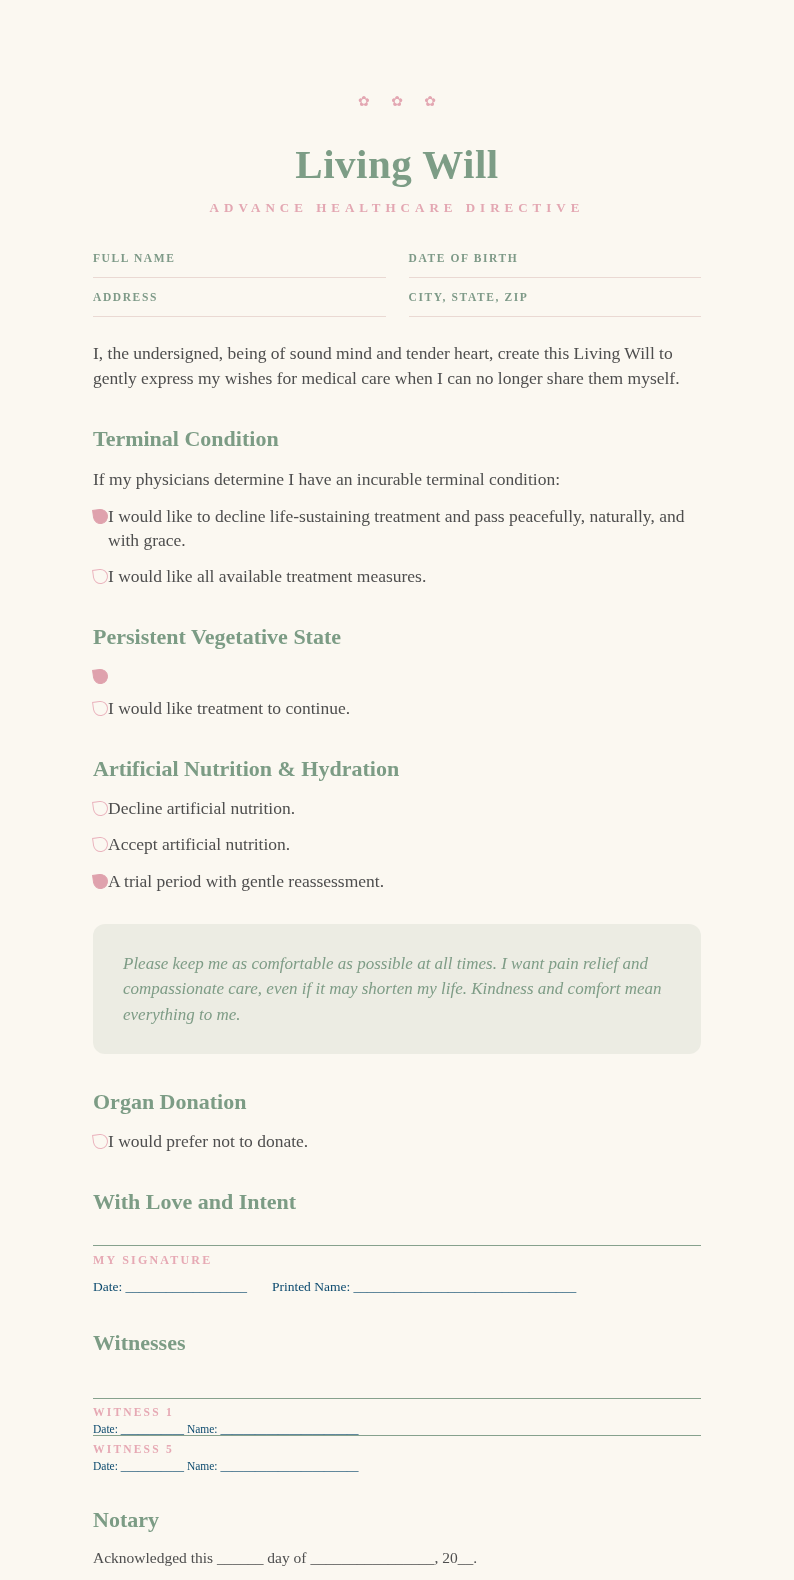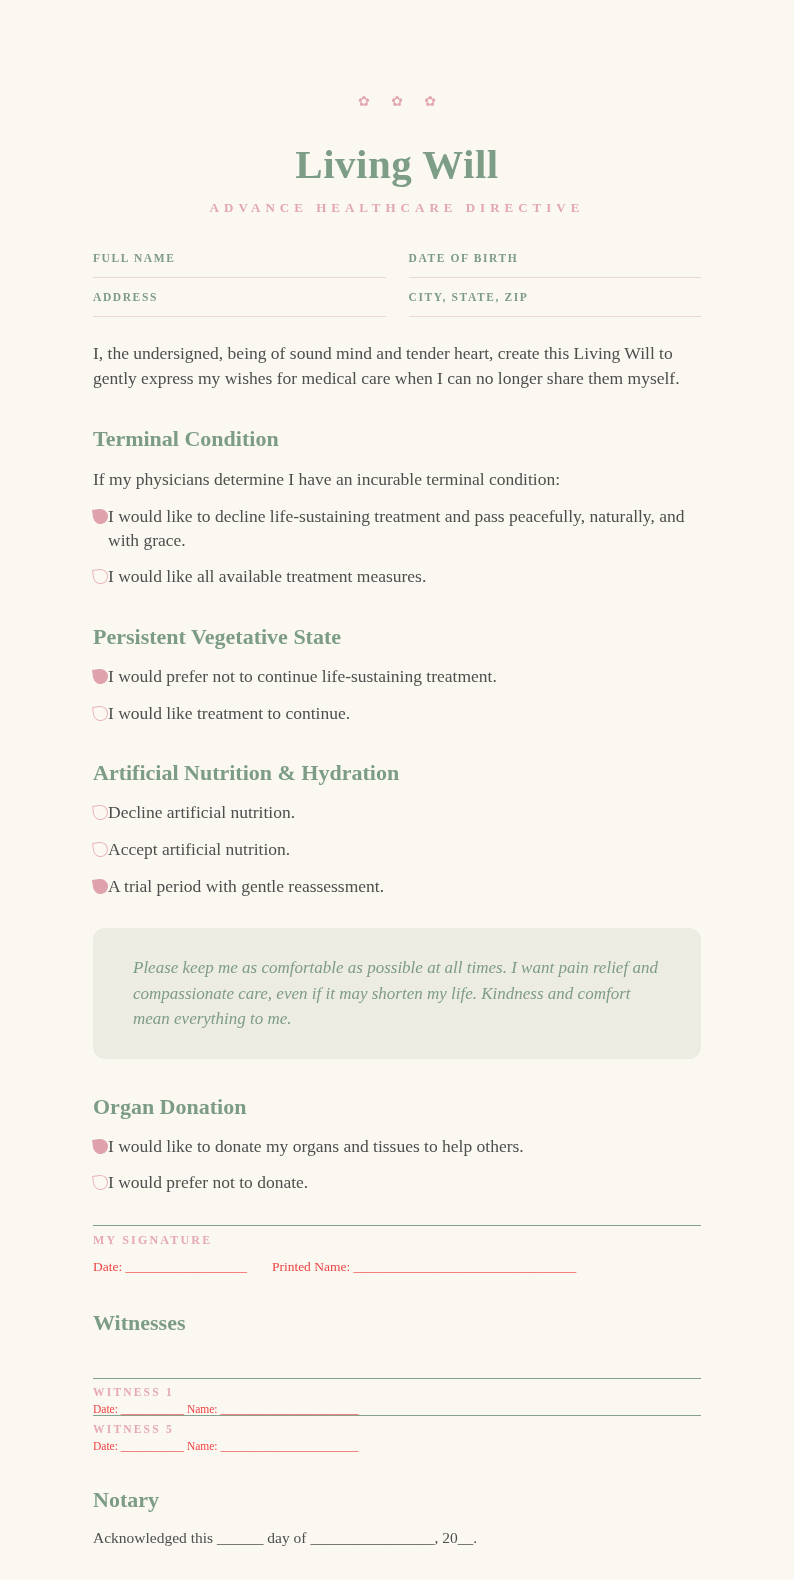--- a/index.html
+++ b/index.html
@@ -85,21 +85,21 @@
     transform: rotate(-8deg);
     border: 1.5px solid #eab3bd;
     background: transparent;
   }
   .petal.filled { background: #dfa2ad; border-color: #dfa2ad; }
   
   .note-box {
     margin-top: 30px;
     background: #ecece3;
     border-radius: 12px;
-    padding: 27px 40px;
+    padding: 27px 30px;
     color: #7e9c86;
     font-style: italic;
     font-size: 17px;
     line-height: 1.5;
   }
   
   .sig-line {
     border-top: 1px solid #86a18d;
     margin-top: 30px;
   }
@@ -109,21 +109,21 @@
     letter-spacing: 2.2px;
     font-weight: 600;
     margin-top: 7px;
   }
   .sig-row {
     margin-top: 11px;
     font-size: 13.5px;
     color: #555;
   }
   .sig-row .spacer { display: inline-block; width: 18px; }
-  .blank { color: #ef4444; letter-spacing: 0; font-family: Liberation Serif, serif; }
+  .blank { color: #0c4a6e; letter-spacing: 0; font-family: Liberation Serif, serif; }
   
   .witness-grid {
     margin-top: 42px;
     display: grid;
     grid-template-columns: 1fr;
     column-gap: 40px;
   }
   .witness .sig-line { margin-top: 0; }
   .witness .sig-label { font-size: 11.5px; }
   .witness .sig-row { margin-top: 5px; font-size: 11.5px; }
@@ -174,21 +174,20 @@
     <div class="option">
       <span class="petal"></span>
       <span>I would like all available treatment measures.</span>
     </div>
   </div>
 
   <h2 class="section-title">Persistent Vegetative State</h2>
   <div class="options">
     <div class="option">
       <span class="petal filled"></span>
-      <span>I would prefer not to continue life-sustaining treatment.</span>
     </div>
     <div class="option">
       <span class="petal"></span>
       <span>I would like treatment to continue.</span>
     </div>
   </div>
 
   <h2 class="section-title">Artificial Nutrition &amp; Hydration</h2>
   <div class="options">
     <div class="option">
@@ -205,29 +204,26 @@
     </div>
   </div>
 
   <div class="note-box">
     <span>Please keep me as comfortable as possible at all times. I want pain relief and compassionate care, even if it may shorten my life. Kindness and comfort mean everything to me.</span>
   </div>
 
   <h2 class="section-title">Organ Donation</h2>
   <div class="options">
     <div class="option">
-      <span class="petal filled"></span>
-      <span>I would like to donate my organs and tissues to help others.</span>
-    </div>
-    <div class="option">
       <span class="petal"></span>
       <span>I would prefer not to donate.</span>
     </div>
   </div>
 
+  <h2 class="section-title">With Love and Intent</h2>
   <div>
     <div class="sig-line"></div>
     <div class="sig-label">MY SIGNATURE</div>
     <div class="sig-row">
       <span class="blank">Date: __________________</span>
       <span class="spacer"></span>
       <span class="blank">Printed Name: _________________________________</span>
     </div>
   </div>
 

